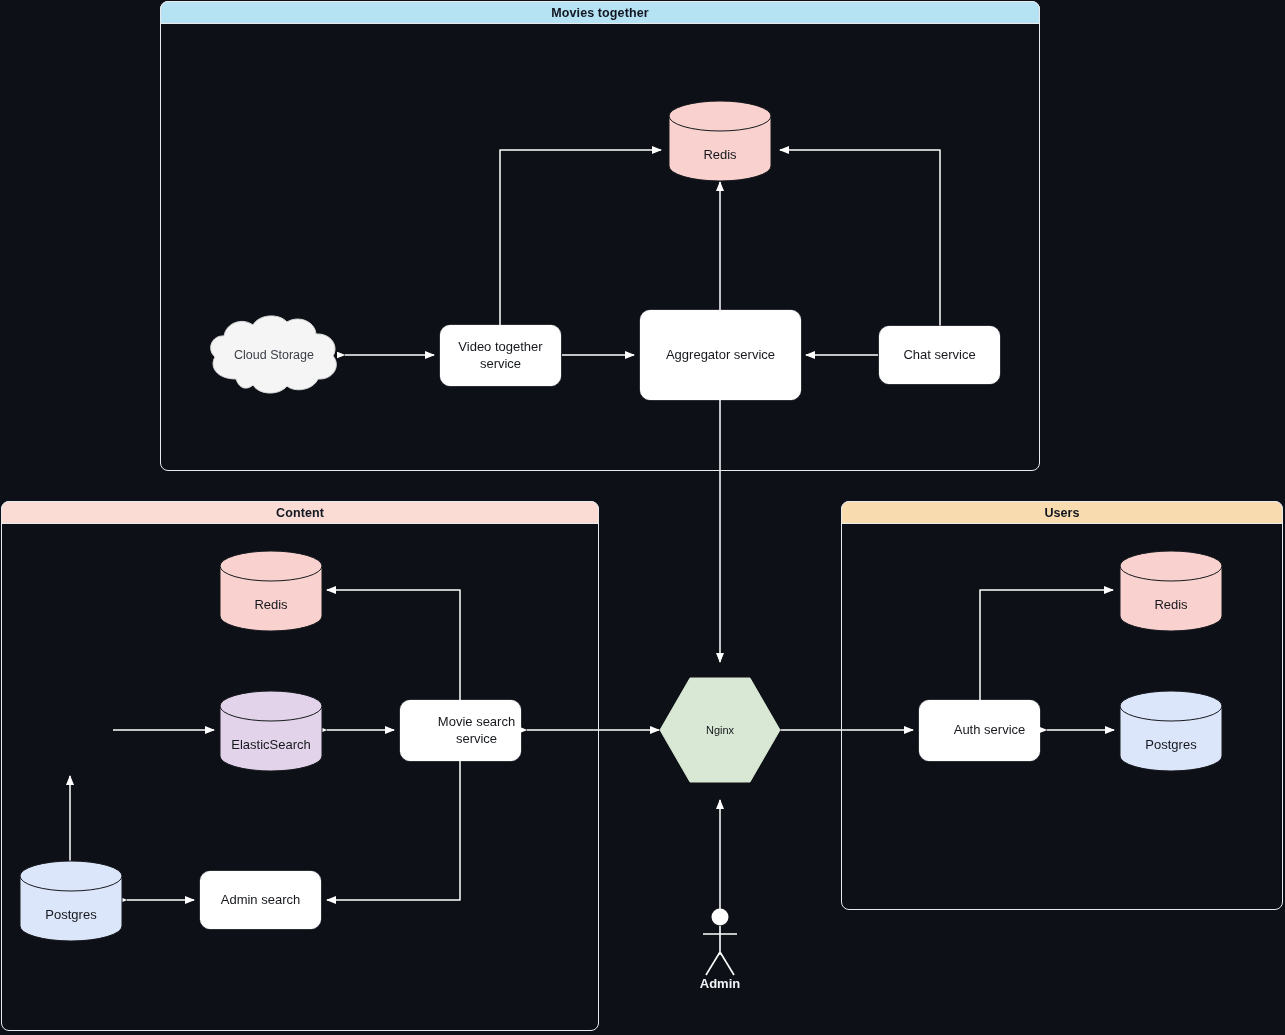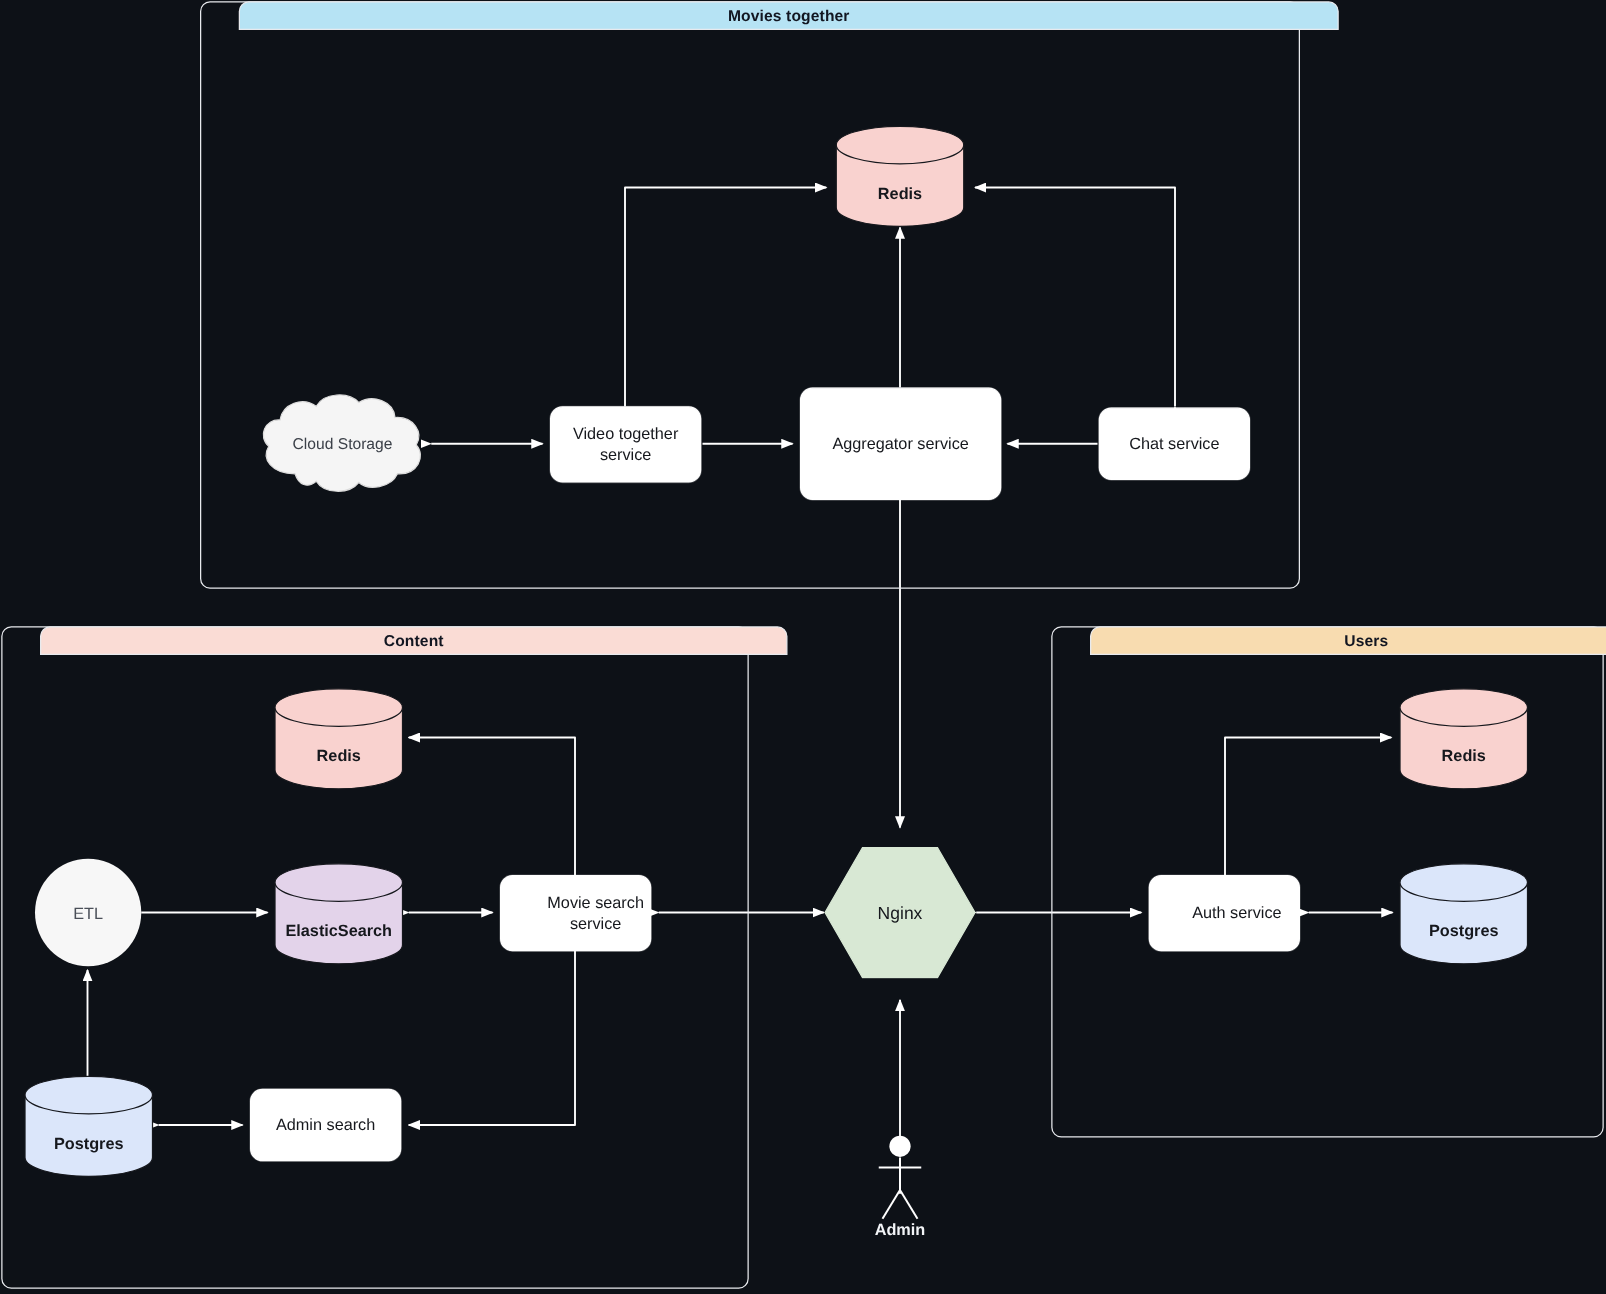--- a/index.html
+++ b/index.html
@@ -42,21 +42,20 @@
     box-sizing: border-box;
     border: 1.4px solid #e8eaee;
     border-radius: 8px 8px 0 0;
     display: flex;
     align-items: center;
     justify-content: center;
     font-size: 12.5px;
     font-weight: bold;
     color: #121621;
     letter-spacing: .1px;
-    margin-left: 31px;
   }
 
   
   .node {
     position: absolute;
     box-sizing: border-box;
     display: flex;
     align-items: center;
     justify-content: center;
     text-align: center;
@@ -77,21 +76,20 @@
   }
   .cyl svg { display: block; overflow: visible; }
   .cyl .cyl-label {
     position: absolute;
     left: 0;
     width: 100%;
     text-align: center;
     font-size: 13px;
     color: #16181d;
     pointer-events: none;
-    font-weight: bold;
   }
 
   
   .ellipse {
     position: absolute;
     border-radius: 50%;
     background: #f7f7f7;
     display: flex;
     align-items: center;
     justify-content: center;
@@ -100,21 +98,21 @@
   }
 
   
   .hexwrap { position: absolute; }
   .hexwrap svg { display: block; }
   .hexwrap .hex-label {
     position: absolute;
     left: 0; top: 0;
     width: 100%; height: 100%;
     display: flex; align-items: center; justify-content: center;
-    font-size: 14px;
+    font-size: 11px;
     color: #16181d;
   }
 
   
   .cloudwrap { position: absolute; }
   .cloudwrap svg { display: block; }
   .cloudwrap .cloud-label {
     position: absolute;
     left: 0; top: 0;
     width: 100%; height: 100%;
@@ -239,23 +237,20 @@
     </div>
 
     <div class="cyl" style="left:219px; top:550px; width:104px; height:82px;">
       <svg width="104" height="82" viewBox="0 0 104 82">
         <path d="M1,16 L1,66 A51,15 0 0 0 103,66 L103,16 Z" fill="#f9d2cf" stroke="#16181d" stroke-width="1"></path>
         <ellipse cx="52" cy="16" rx="51" ry="15" fill="#f9d2cf" stroke="#16181d" stroke-width="1"></ellipse>
       </svg>
       <div class="cyl-label" style="top:47px;">Redis</div>
     </div>
 
-    <div class="ellipse" style="left:28px; top:687px; width:85px; height:86px;">
-      <span>ETL</span>
-    </div>
 
     <div class="cyl" style="left:219px; top:690px; width:104px; height:82px;">
       <svg width="104" height="82" viewBox="0 0 104 82">
         <path d="M1,16 L1,66 A51,15 0 0 0 103,66 L103,16 Z" fill="#e3d3ea" stroke="#16181d" stroke-width="1"></path>
         <ellipse cx="52" cy="16" rx="51" ry="15" fill="#e3d3ea" stroke="#16181d" stroke-width="1"></ellipse>
       </svg>
       <div class="cyl-label" style="top:47px;">ElasticSearch</div>
     </div>
 
     <div class="node rbox" style="left:400px; top:700px; width:121px; height:61px; flex-direction:column;padding-left:32px;">

